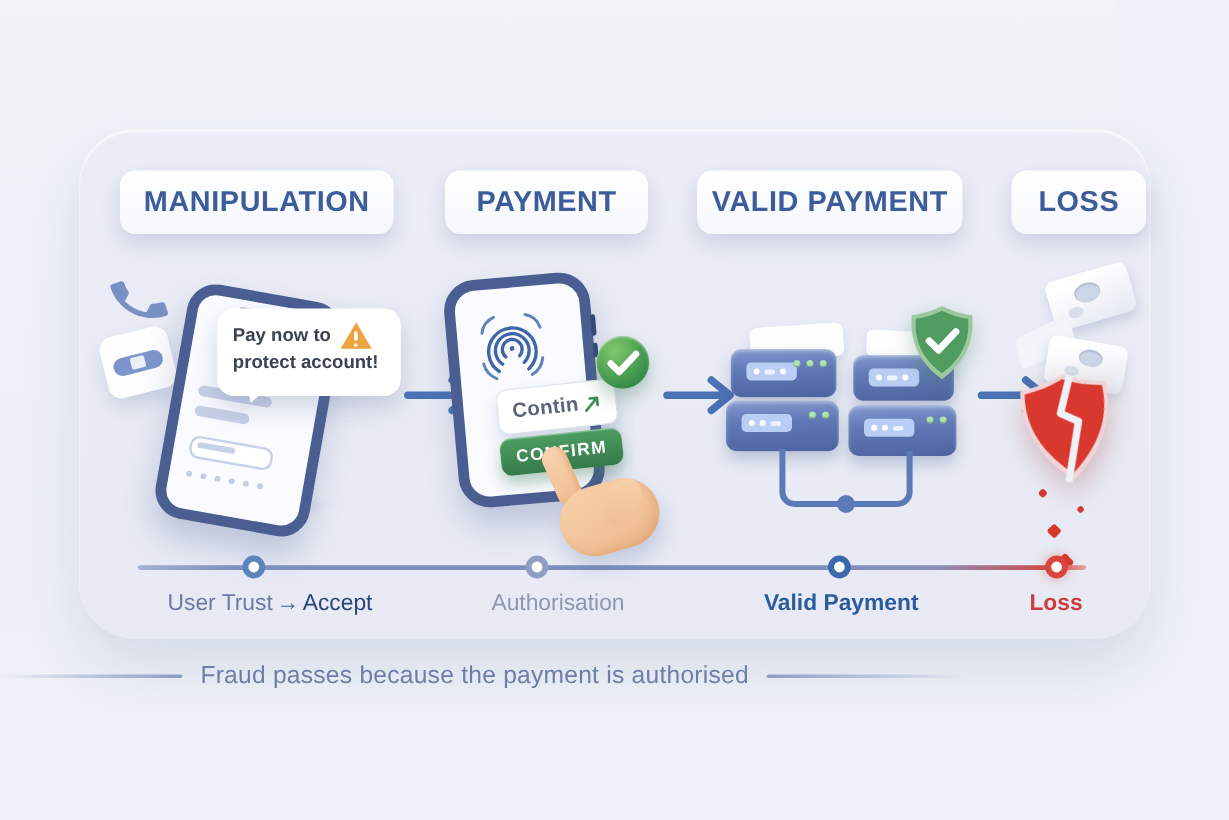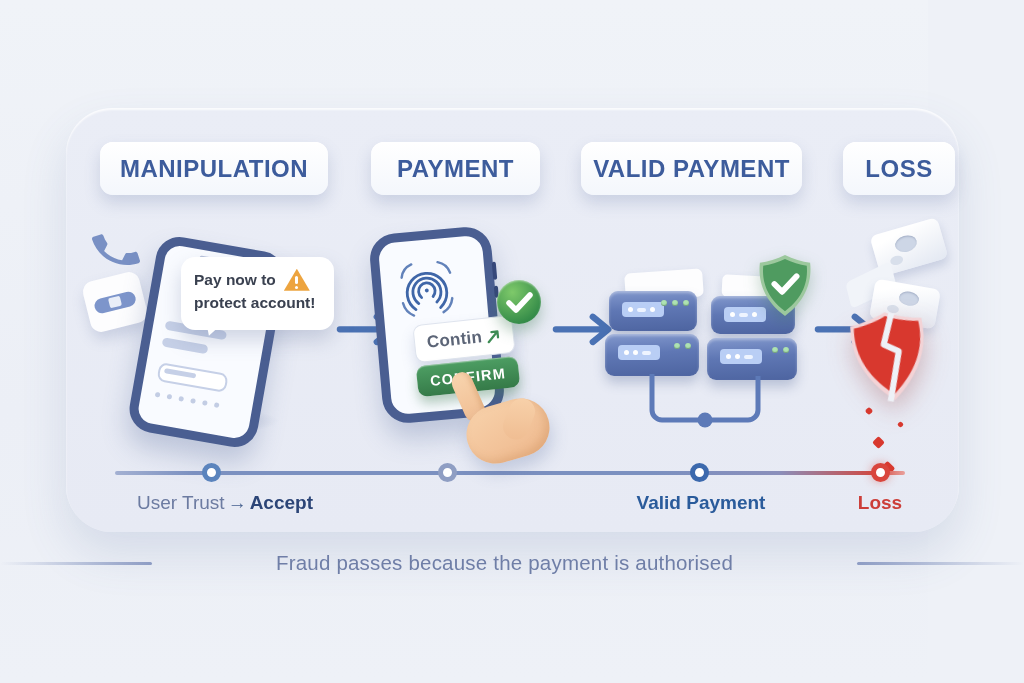--- a/index.html
+++ b/index.html
@@ -126,27 +126,27 @@
   .tl-line{left:115px;top:471px;width:790px;height:4px;border-radius:2px;
        background:linear-gradient(90deg,#a3b0d2 0%,#7b90c0 10%,#7b90c0 68%,#8a8fbb 84%,#cf4a43 96%,#e9a09b 100%);}
   .node{width:19px;height:19px;border-radius:50%;background:#fff;box-sizing:border-box;top:463px;z-index:3;}
   .nd1{left:202px;border:5px solid #5b84bd;}
   .nd2{left:438px;border:5px solid #8f9ec3;}
   .nd3{left:690px;border:5px solid #3c69ad;}
   .nd4{left:871px;border:5px solid #d9453c;box-shadow:0 0 10px rgba(217,69,60,.45);}
   .tl-label{top:492px;font-size:19px;text-align:center;}
   .tll1{left:118px;width:214px;color:#6c7ba1;}
   .tll1 .arr{color:#46618f;font-weight:700;padding:0 3px;}
-  .tll1 .bold{color:#2c4577;font-weight:700;}
+  .tll1 .bold{color:#2c4577;font-weight:400;}
   .tll2{left:380px;width:170px;color:#8d97ae;}
   .tll3{left:610px;width:182px;color:#2a5b9b;font-weight:700;}
   .tll4{left:830px;width:100px;color:#cc3e39;font-weight:700;}
 
   
-  .caption-row{left:0;top:551px;width:1024px;display:flex;align-items:center;justify-content:space-between;gap:15px;}
+  .caption-row{left:0;top:551px;width:1024px;display:flex;align-items:center;justify-content:flex-start;gap:15px;}
   .cap-line{height:3px;border-radius:2px;}
   .cap-left{width:152px;background:linear-gradient(90deg,rgba(141,156,196,0),#8d9cc4);}
   .cap-right{width:167px;background:linear-gradient(90deg,#8d9cc4,rgba(141,156,196,0));}
   .cap-text{font-size:20.5px;color:#6f7ea7;letter-spacing:.2px;}
 </style>
 </head>
 <body>
 
 <div id="canvas">
 
@@ -341,20 +341,21 @@
 
   <div class="abs tl-line"></div>
   <span class="abs node nd1"></span>
   <span class="abs node nd2"></span>
   <span class="abs node nd3"></span>
   <span class="abs node nd4"></span>
 
   <div class="abs tl-label tll1">
     <span>User Trust</span><span class="arr">→</span><span class="bold">Accept</span>
   </div>
+  <div class="abs tl-label tll2">Authorisation</div>
   <div class="abs tl-label tll3">Valid Payment</div>
   <div class="abs tl-label tll4">Loss</div>
 
   <div class="abs caption-row">
     <span class="cap-line cap-left"></span>
     <span class="cap-text">Fraud passes because the payment is authorised</span>
     <span class="cap-line cap-right"></span>
   </div>
 
 </div>

